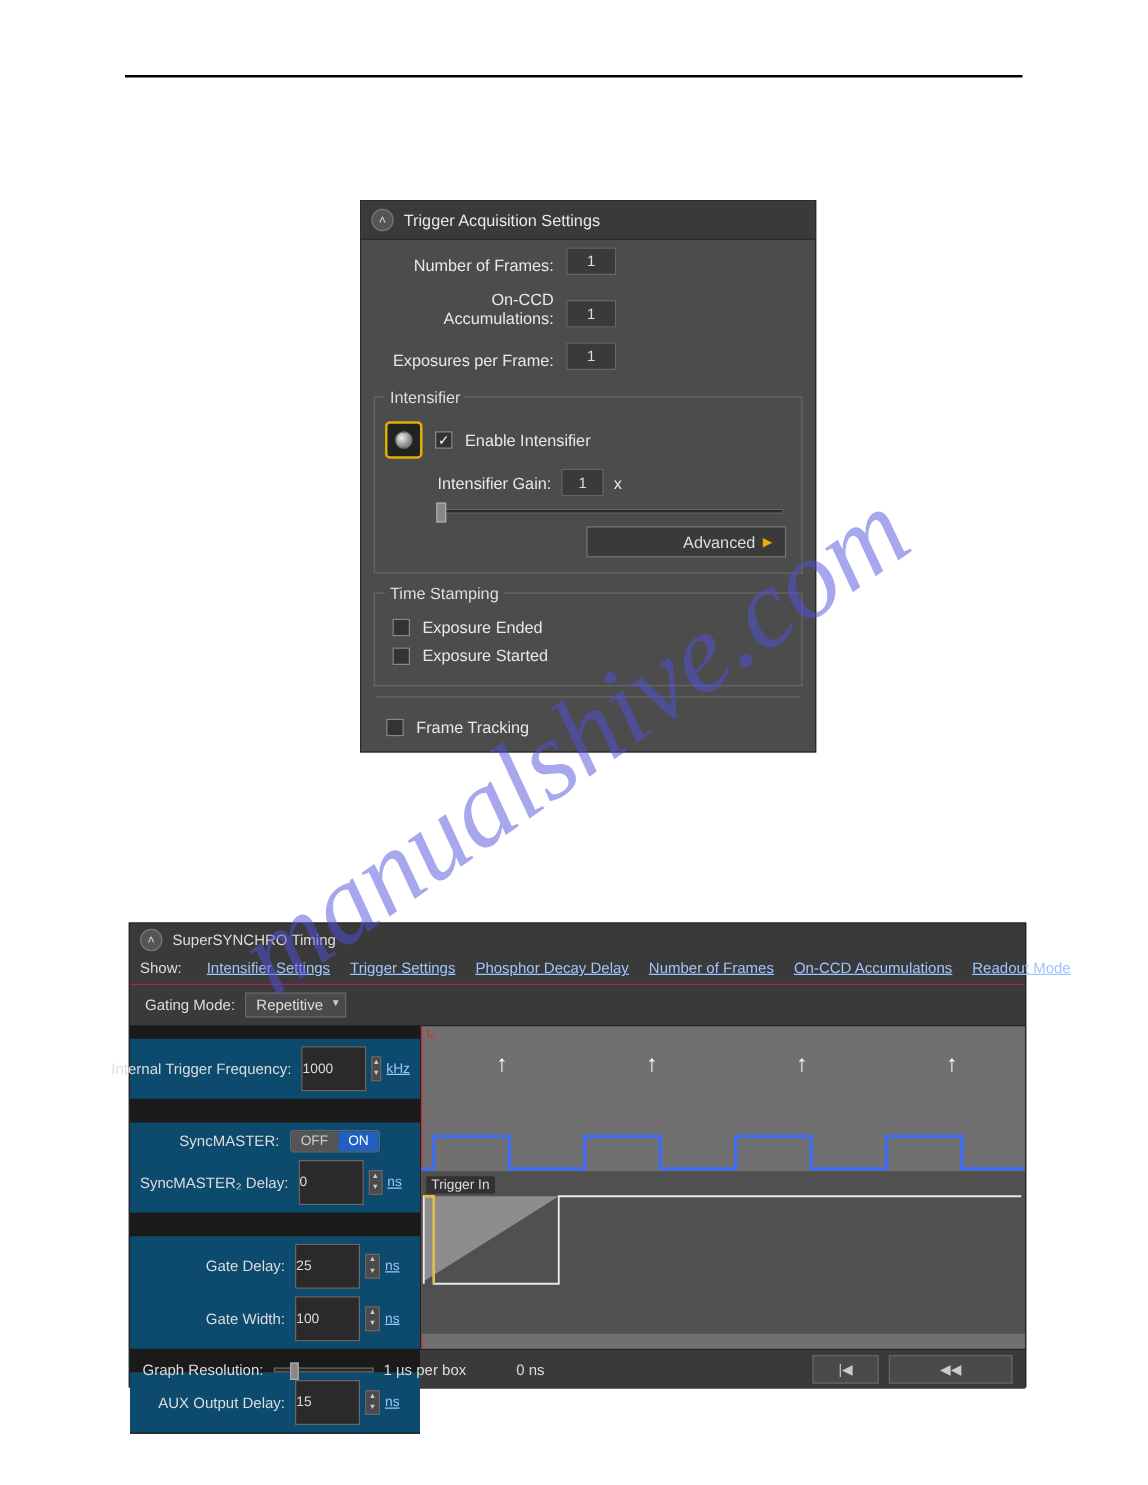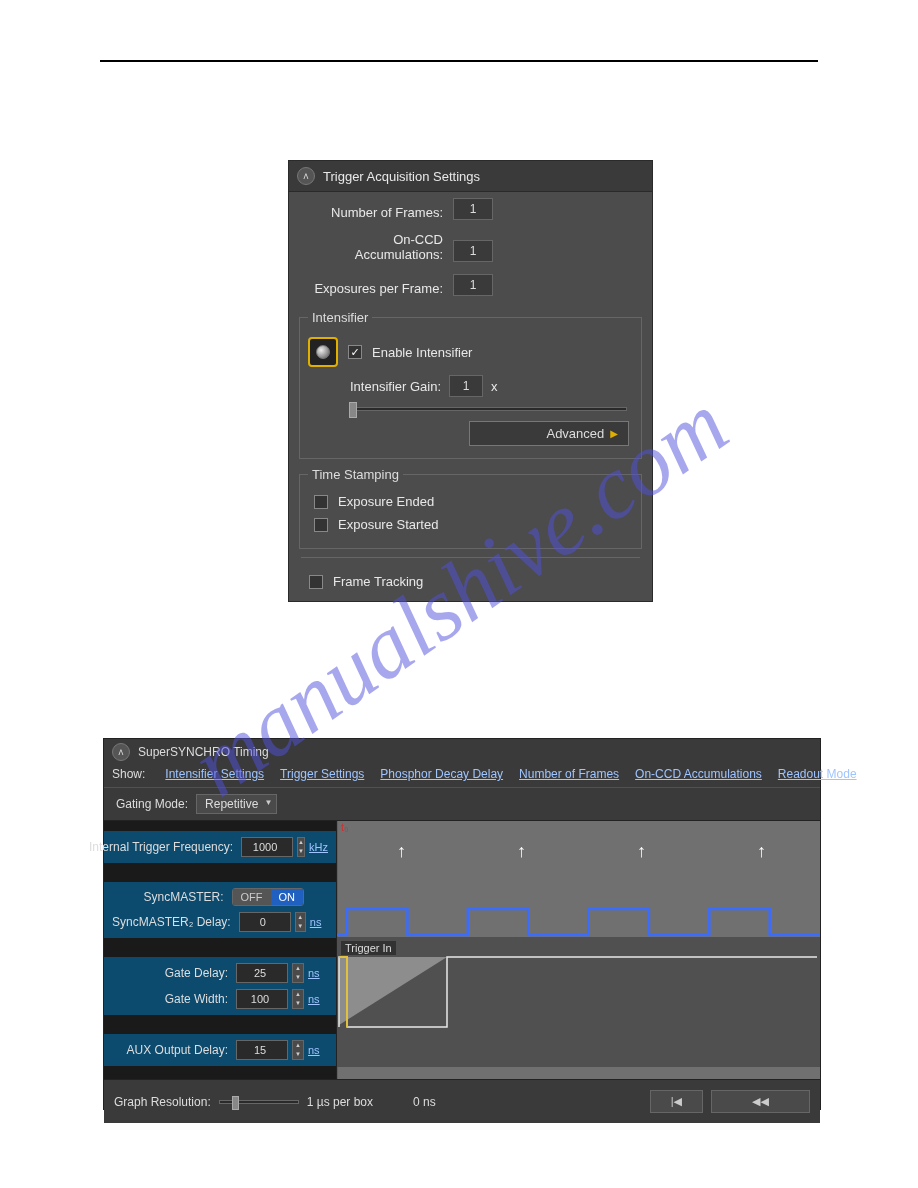--- a/index.html
+++ b/index.html
@@ -208,25 +208,25 @@
     border-bottom: 1px solid #1a1a1a;
     padding: 6px 8px;
   }
   .p2-left .gap { height: 6px; background: #1a1a1a; }
   .field-row {
     display: flex; align-items: center; gap: 4px;
     justify-content: flex-end;
   }
   .field-row label { flex: 1; text-align: right; padding-right: 4px; white-space: nowrap; }
   .val-input {
-    width: 52px; height: 20px;
+    width: 52px; height: 36px;
     background: #2a2a2a;
     border: 1px solid #666;
     color: #ddd;
-    text-align: center;
+    text-align: left;
     padding-right: 4px;
     font-size: 11px;
   }
   .spinner {
     width: 12px; height: 20px;
     background: #4a4a4a;
     border: 1px solid #666;
     display: flex; flex-direction: column;
   }
   .spinner span { flex:1; font-size: 6px; color:#ccc; text-align:center; line-height:8px; }
@@ -274,21 +274,21 @@
   .trig-strip {
     position: absolute; top: 116px; left: 0; right: 0;
     height: 130px;
     background: #505050;
   }
   .p2-footer {
     display: flex; align-items: center;
     padding: 5px 10px;
     background: #3a3a3a;
     border-top: 1px solid #222;
-    height: 44px;
+    height: 32px;
   }
   .mini-slider {
     width: 80px; height: 4px; background: #2a2a2a;
     border: 1px solid #666; position: relative;
     margin: 0 8px;
   }
   .mini-slider .mini-thumb {
     position: absolute; left: 12px; top: -5px;
     width: 7px; height: 14px;
     background: #888; border: 1px solid #aaa;

